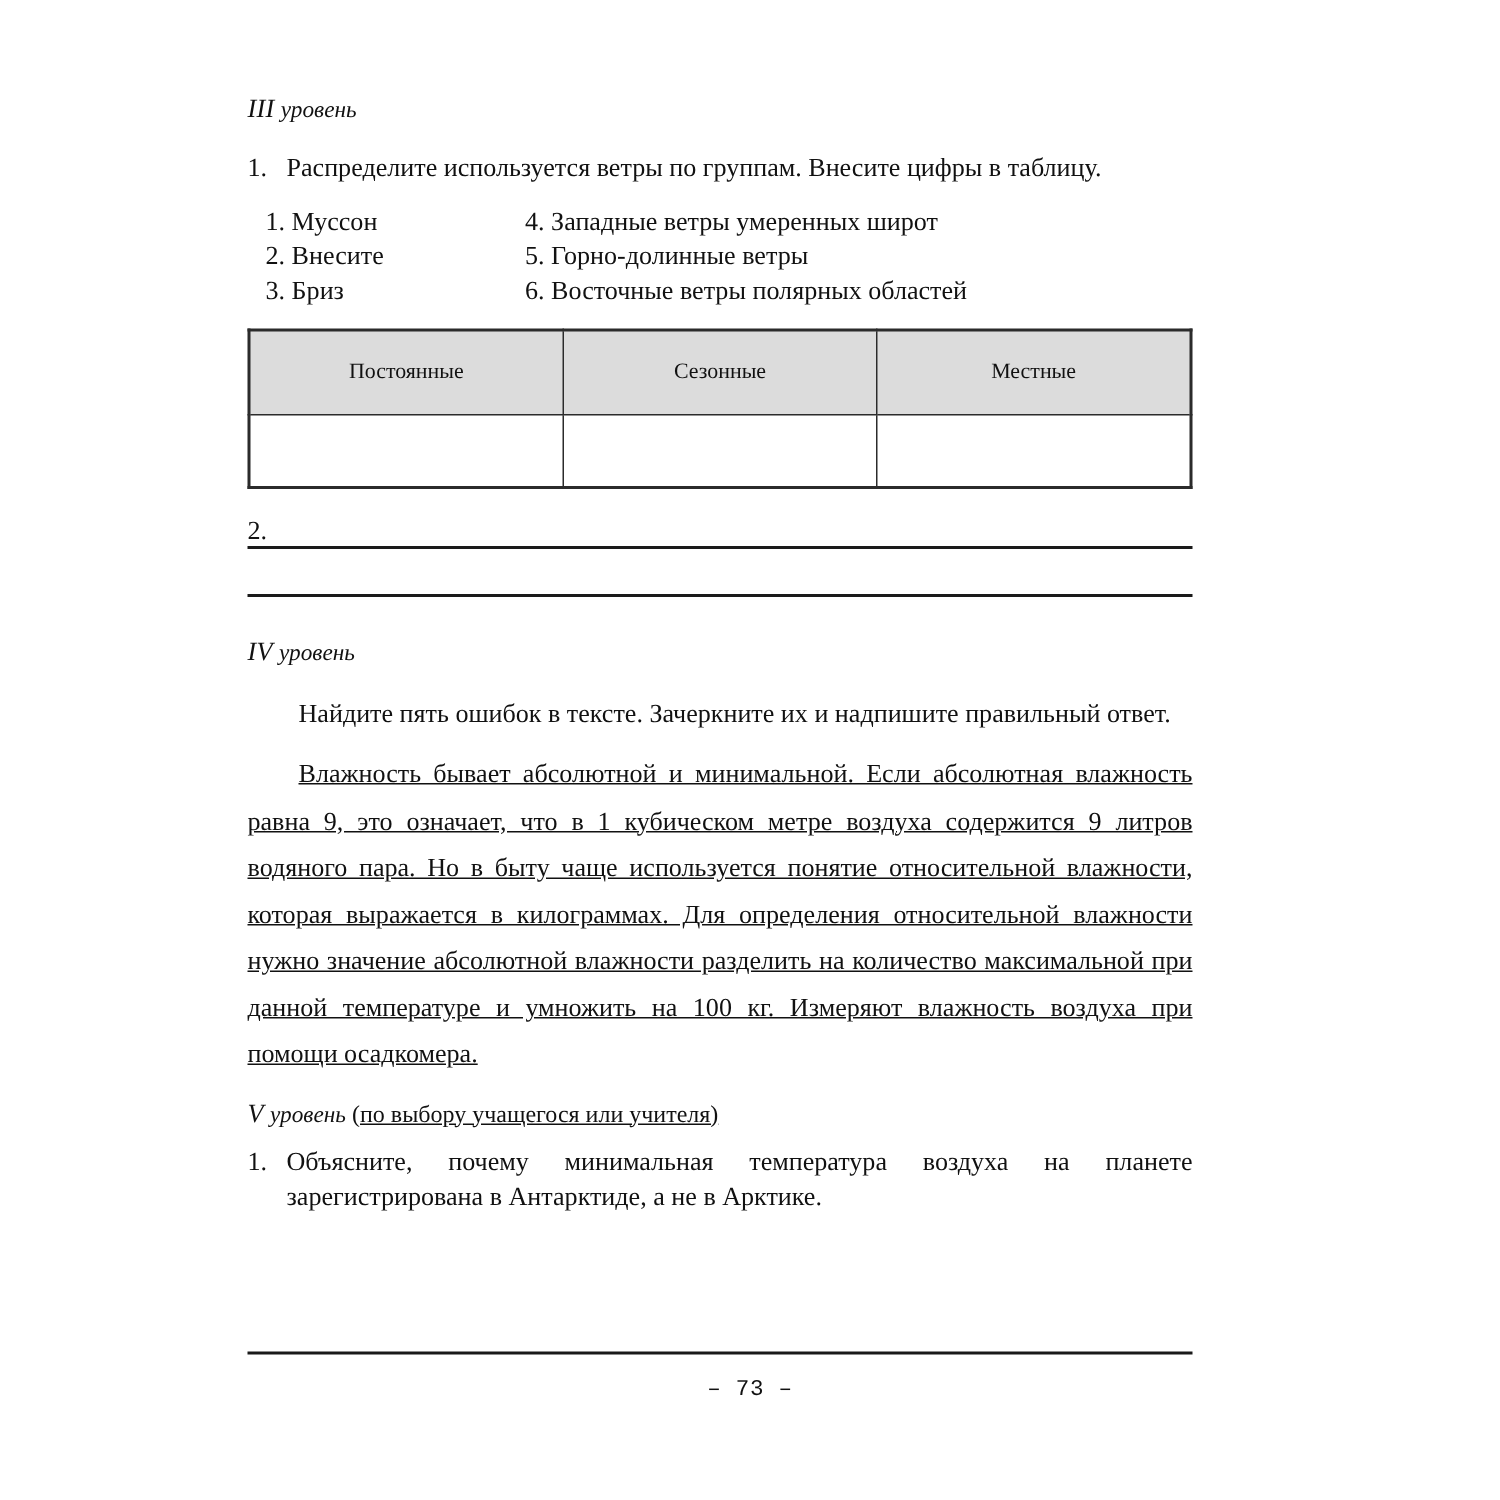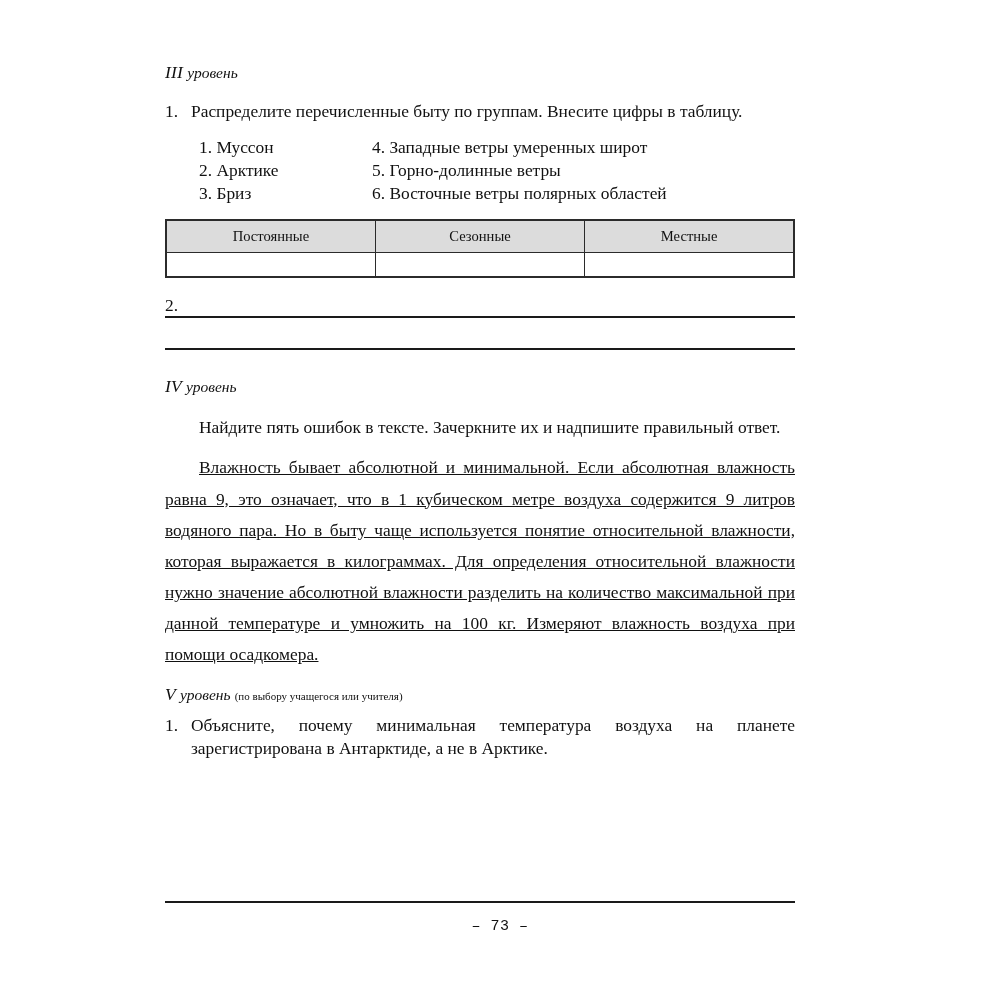--- a/index.html
+++ b/index.html
@@ -44,21 +44,22 @@
     font-style: italic;
     font-size: 17.5px;
     letter-spacing: 0.2px;
   }
   .level-heading .word {
     font-style: italic;
     font-size: 15.5px;
   }
   .level-heading .plain {
     font-style: normal;
-    font-size: 11px;
+    font-size: 16px;
+    text-decoration: underline;
   }
 
   
   .num-item {
     position: relative;
     padding-left: 26px;
     font-size: 17.4px;
     line-height: 1.30;
     text-align: justify;
     text-justify: inter-word;
@@ -87,21 +88,21 @@
   
   table.groups {
     border-collapse: collapse;
     width: 630px;
     table-layout: fixed;
     border: 2px solid #2b2b2b;
   }
   table.groups th,
   table.groups td {
     border: 1.6px solid #2b2b2b;
-    padding: 0;
+    padding: 12px;
     font-weight: normal;
     margin-left: 39px;
   }
   table.groups thead th {
     background: #dcdcdc;
     height: 31px;
     font-size: 14.6px;
     text-align: center;
     vertical-align: middle;
     font-family: "Liberation Serif", "DejaVu Serif", serif;
@@ -178,37 +179,37 @@
 
     <div class="level-heading">
       <span class="roman">III</span>
       <span class="word">уровень</span>
     </div>
 
     <div class="sp-a"></div>
 
     <div class="num-item">
       <span class="marker">1.</span>
-      <span>Распределите перечисленные быту по группам. Внесите цифры в таблицу.</span>
+      <span>Распределите используется ветры по группам. Внесите цифры в таблицу.</span>
     </div>
 
     <div class="sp-b"></div>
 
-    <ul class="wind-list" style="margin-left:34px;">
+    <ul class="wind-list" style="margin-left:12px;">
       <li>
         <span>1.</span>
         <span>Муссон</span>
       </li>
       <li>
         <span>4.</span>
         <span>Западные ветры умеренных широт</span>
       </li>
       <li>
         <span>2.</span>
-        <span>Арктике</span>
+        <span>Внесите</span>
       </li>
       <li>
         <span>5.</span>
         <span>Горно-долинные ветры</span>
       </li>
       <li>
         <span>3.</span>
         <span>Бриз</span>
       </li>
       <li>

